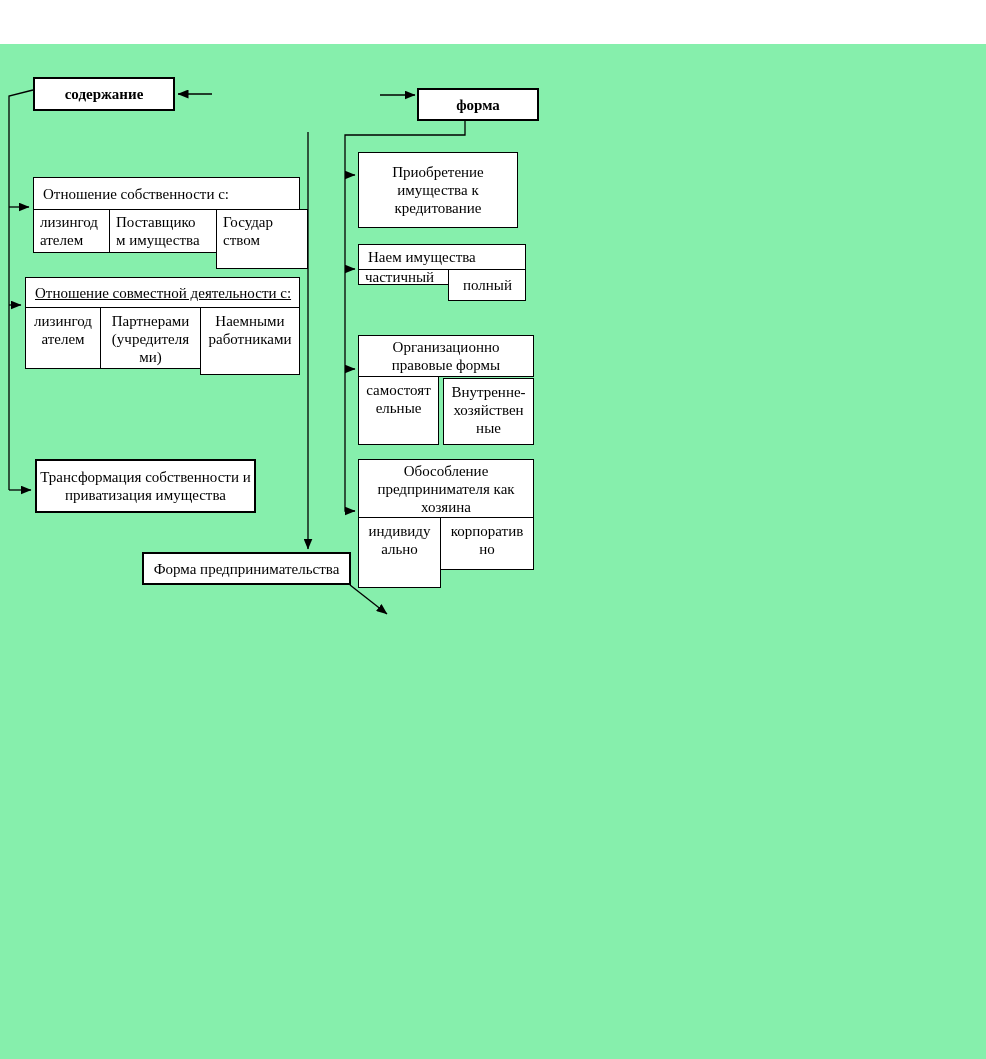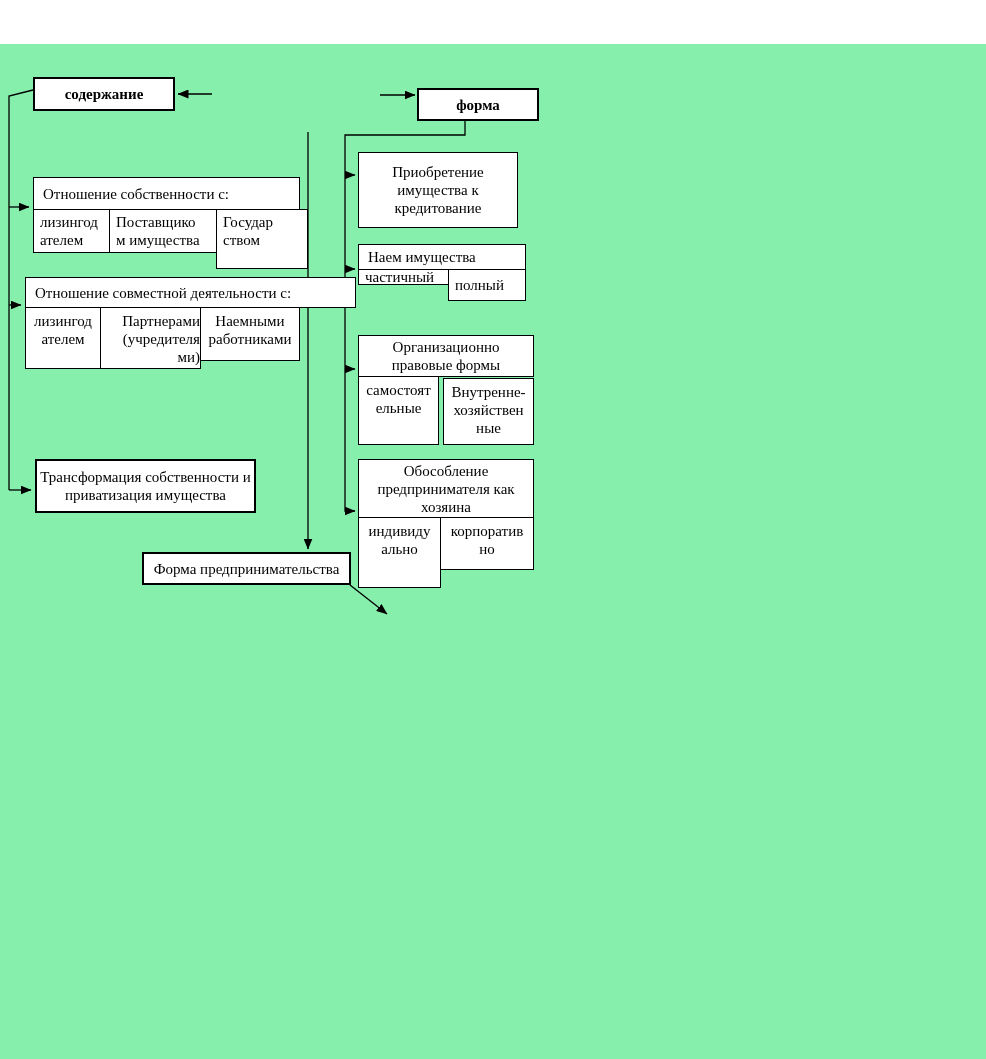--- a/index.html
+++ b/index.html
@@ -59,41 +59,41 @@
     <div class="box flexl" style="left:33px;top:133px;width:267px;height:33px;">Отношение собственности с:</div>
     <div class="box topl" style="left:33px;top:165px;width:77px;height:44px;">лизингод
 ателем</div>
     <div class="box topl" style="left:109px;top:165px;width:120px;height:44px;">Поставщико
 м имущества</div>
     <div class="box topl" style="left:216px;top:165px;width:92px;height:60px;">Государ
 ством</div>
   </div>
 
   <div>
-    <div class="box flexl" style="left:25px;top:233px;width:331px;height:31px;">Отношение совместной деятельности с:</div>
+    <div class="box flexl" style="left:25px;top:233px;width:275px;height:31px;text-decoration:underline;">Отношение совместной деятельности с:</div>
     <div class="box topc" style="left:25px;top:263px;width:76px;height:62px;">лизингод
 ателем</div>
-    <div class="box topc" style="left:100px;top:263px;width:101px;height:62px;text-align:right;">Партнерами
+    <div class="box topc" style="left:100px;top:263px;width:101px;height:62px;">Партнерами
 (учредителя
 ми)</div>
-    <div class="box topc" style="left:200px;top:263px;width:100px;height:54px;">Наемными
+    <div class="box topc" style="left:200px;top:263px;width:100px;height:68px;">Наемными
 работниками</div>
   </div>
 
   <div class="box b2 flexc" style="left:35px;top:415px;width:221px;height:54px;">Трансформация собственности и
 приватизация имущества</div>
 
   <div class="box flexc" style="left:358px;top:108px;width:160px;height:76px;">Приобретение
 имущества к
 кредитование</div>
 
   <div>
     <div class="box flexl" style="left:358px;top:200px;width:168px;height:26px;">Наем имущества</div>
     <div class="box flexl" style="left:358px;top:225px;width:91px;height:16px;padding-left:6px;">частичный</div>
-    <div class="box flexl" style="left:448px;top:225px;width:78px;height:32px;padding-left:6px;">полный</div>
+    <div class="box flexl" style="left:448px;top:225px;width:78px;height:32px;padding-left:14px;">полный</div>
   </div>
 
   <div>
     <div class="box flexc" style="left:358px;top:291px;width:176px;height:42px;">Организационно
 правовые формы</div>
     <div class="box topc" style="left:358px;top:332px;width:81px;height:69px;">самостоят
 ельные</div>
     <div class="box topc" style="left:443px;top:334px;width:91px;height:67px;">Внутренне-
 хозяйствен
 ные</div>

